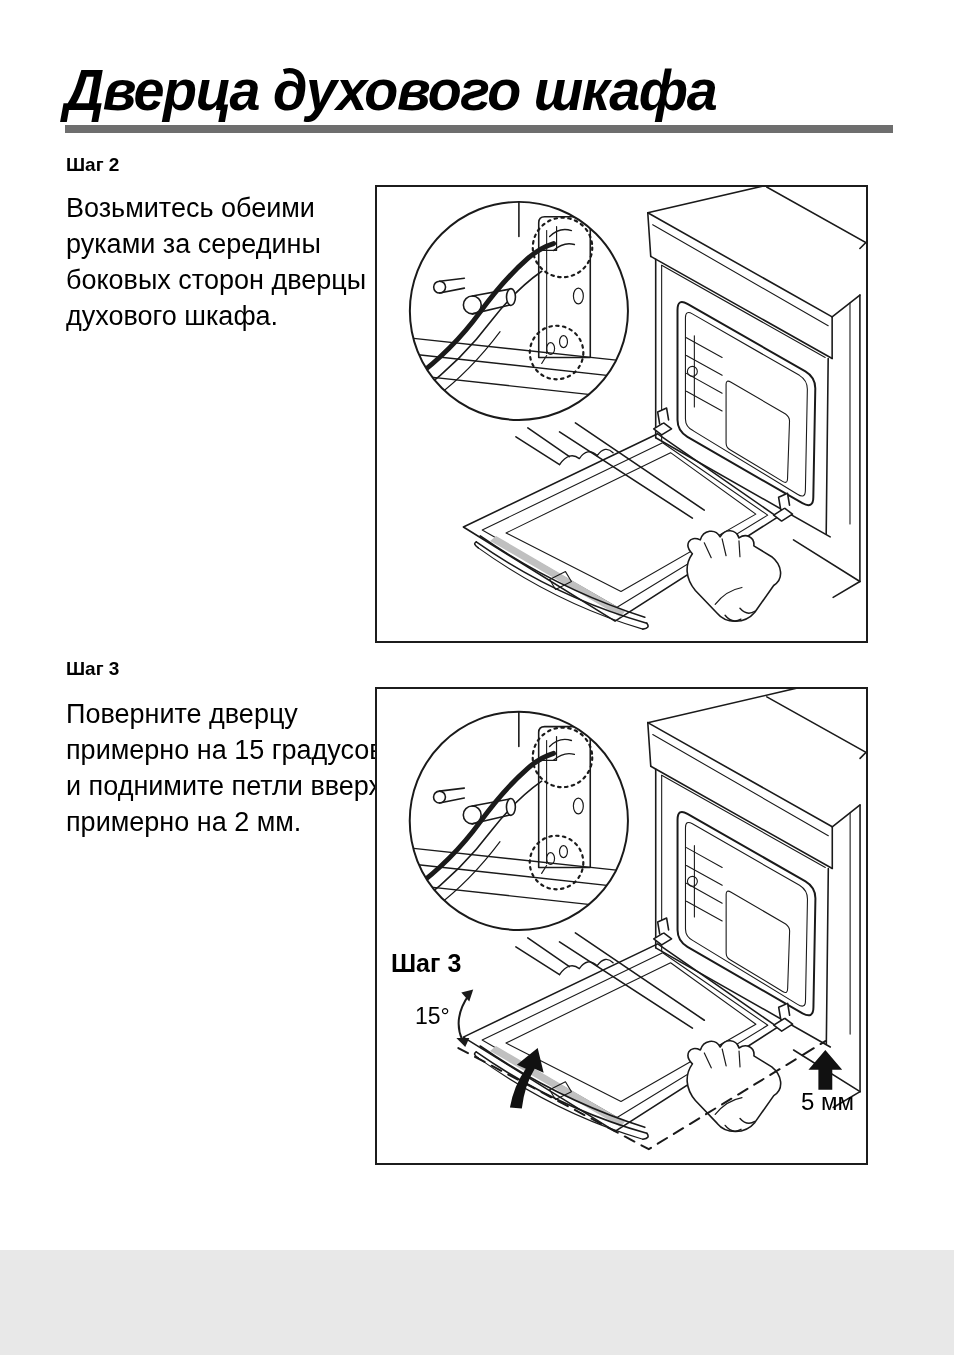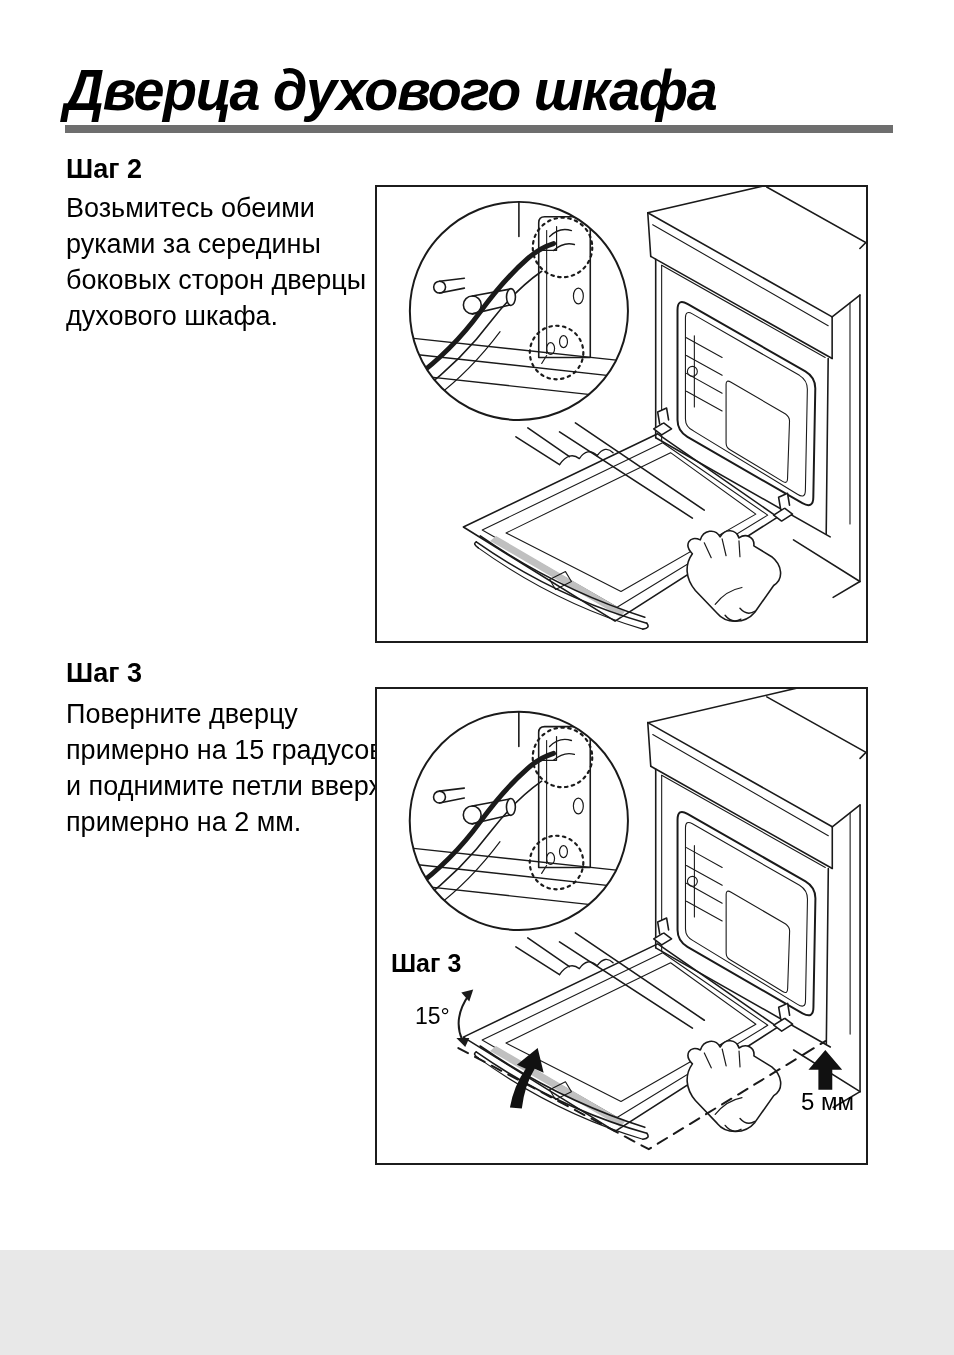--- a/index.html
+++ b/index.html
@@ -12,21 +12,21 @@
     position:absolute; left:64px; top:56px;
     font-size:58px; font-weight:bold; font-style:italic;
     letter-spacing:-1.5px; white-space:nowrap;
     transform:scaleX(0.96); transform-origin:left top;
   }
   .title-rule{
     position:absolute; left:65px; top:125px; width:828px; height:8px;
     background:#6e6e6e;
   }
   .step-heading{
-    position:absolute; left:66px; font-size:27px; font-weight:bold; white-space:nowrap;
+    position:absolute; left:66px; font-size:19px; font-weight:bold; white-space:nowrap;
   }
   .step-text{
     position:absolute; left:66px; font-size:27px; line-height:36px; white-space:nowrap;
   }
   .h-step2{top:154px;} .t-step2{top:190px;}
   .h-step3{top:658px;} .t-step3{top:696px;}
   .figure{
     position:absolute; left:375px; width:493px; border:2px solid #1c1c1c;
     box-sizing:border-box; background:#fff;
   }

